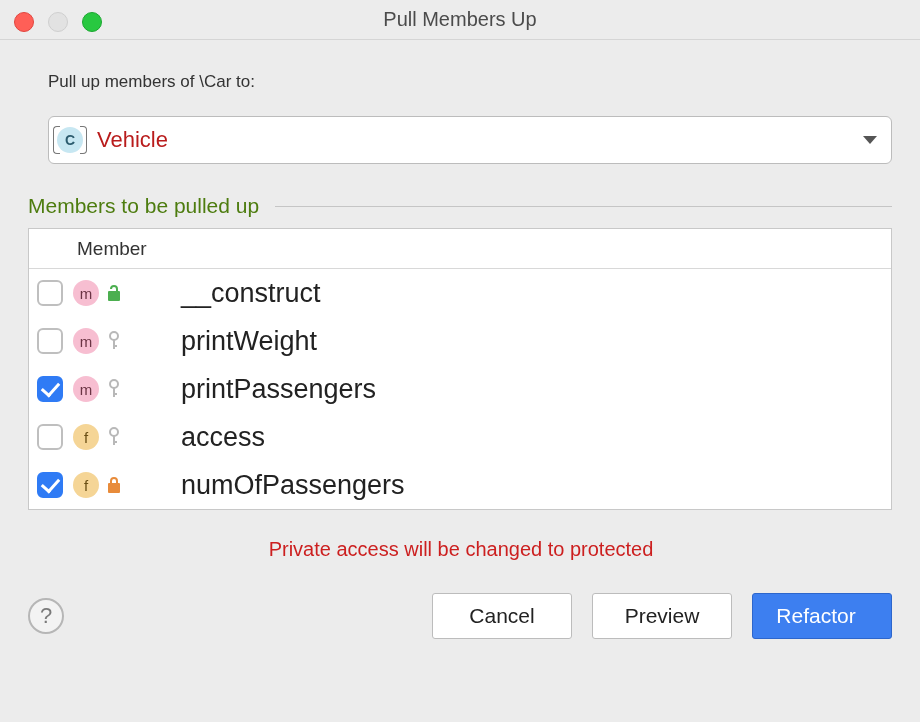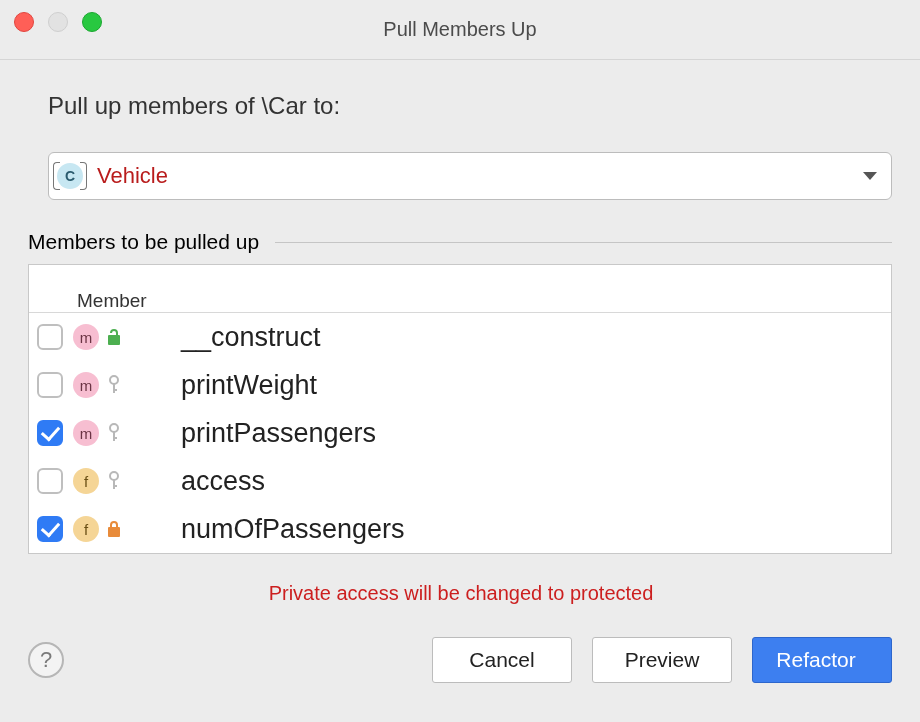--- a/index.html
+++ b/index.html
@@ -7,21 +7,21 @@
     margin: 0;
     padding: 0;
     font-family: -apple-system, "Helvetica Neue", Arial, sans-serif;
     background: #ececec;
     width: 920px;
     height: 722px;
     overflow: hidden;
     color: #262626;
   }
   .titlebar {
-    height: 60px;
+    height: 40px;
     display: flex;
     align-items: center;
     position: relative;
     border-bottom: 1px solid #d5d5d5;
     background: #ececec;
   }
   .traffic {
     position: absolute;
     left: 14px;
     top: 12px;
@@ -38,23 +38,23 @@
   .dot.green { background: #28c840; border: 1px solid #1ba730; }
   .title {
     margin: 0 auto;
     font-size: 20px;
     color: #4b4b4b;
   }
   .content {
     padding: 26px 28px 0 28px;
   }
   .label-row {
-    font-size: 24px;
+    font-size: 17px;
     color: #333;
-    margin: 6px 0 32px 20px;
+    margin: 6px 0 24px 20px;
   }
   .combo {
     margin: 0 0 30px 20px;
     height: 48px;
     border: 1px solid #bcbcbc;
     border-radius: 6px;
     background: #fff;
     display: flex;
     align-items: center;
     padding: 0 14px 0 8px;
@@ -91,37 +91,37 @@
     margin-left: auto;
     width: 0; height: 0;
     border-left: 7px solid transparent;
     border-right: 7px solid transparent;
     border-top: 8px solid #555;
   }
   .section-header {
     display: flex;
     align-items: center;
     font-size: 21px;
-    color: #000000;
+    color: #4d7c0f;
     margin-bottom: 10px;
   }
   .section-header .line {
     flex: 1;
     height: 1px;
     background: #c5c5c5;
     margin-left: 16px;
   }
   .table {
     border: 1px solid #c8c8c8;
     background: #fff;
   }
   .thead {
     display: flex;
-    height: 48px;
-    align-items: flex-end;
+    height: 40px;
+    align-items: center;
     border-bottom: 1px solid #d8d8d8;
   }
   .thead .col0 { width: 44px; }
   .thead .col1 {
     padding-left: 4px;
     font-size: 19px;
     color: #333;
   }
   .row {
     display: flex;

